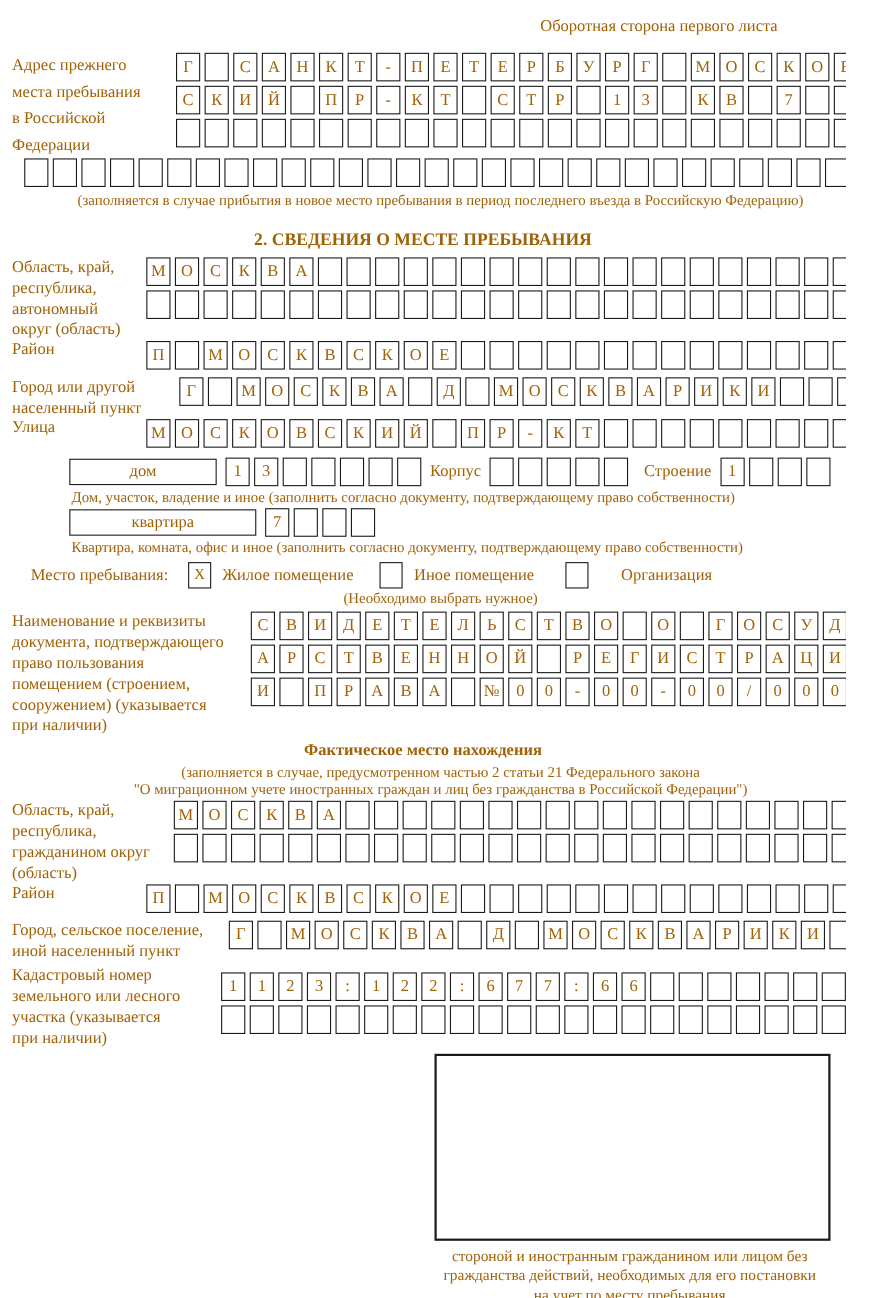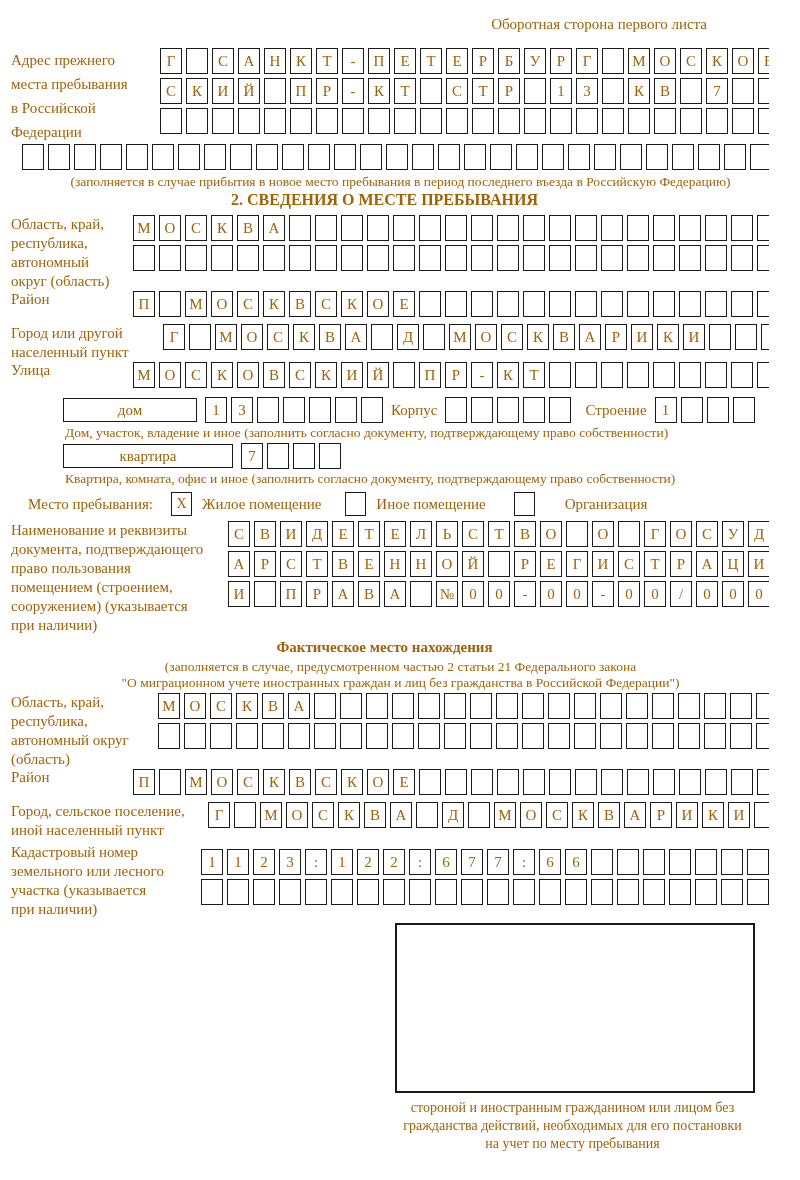--- a/index.html
+++ b/index.html
@@ -17,21 +17,21 @@
   .w217{width:217px;} .w147{width:147px;} .w197{width:197px;} .w190{width:190px;}
   .gridcol{flex:0 0 auto;}
   .boxrow{display:flex;gap:4px;height:26px;margin-bottom:4px;}
   .cell{
     flex:0 0 22px;width:22px;height:26px;box-sizing:border-box;
     border:1.6px solid #1a1a1a;display:flex;align-items:center;justify-content:center;
     font-size:15px;background:#fff;
   }
   .fullrow{padding-left:22px;}
   .centernote{text-align:center;font-size:13.5px;line-height:16px;margin-left:32px;}
-  .h2{text-align:center;font-weight:700;font-size:16px;line-height:20px;margin-top:0;}
+  .h2{text-align:center;font-weight:700;font-size:16px;line-height:20px;margin-top:19px;}
   .h3{text-align:center;font-weight:700;font-size:15px;line-height:20px;margin-top:2px;}
   .mt2{margin-top:2px;} .mt3{margin-top:3px;} .mt4{margin-top:4px;} .mt5{margin-top:5px;} .mt12{margin-top:12px;}
   .houserow{display:flex;align-items:center;padding-left:63px;font-size:15px;}
   .houserow .gap{width:8px;flex:0 0 8px;}
   .houserow .gap14{width:14px;flex:0 0 14px;}
   .namedbox{
     border:1.6px solid #1a1a1a;height:24px;box-sizing:border-box;
     display:flex;align-items:center;justify-content:center;font-size:15px;flex:0 0 auto;
   }
   .wbox134{width:134px;} .wbox170{width:170px;}
@@ -388,20 +388,21 @@
 
   <div class="stayrow mt4">
     <span>Место пребывания:</span>
     <span class="cbox ml18">X</span>
     <span class="ml10">Жилое помещение</span>
     <span class="cbox ml24"></span>
     <span class="ml10">Иное помещение</span>
     <span class="cbox ml28"></span>
     <span class="ml30">Организация</span>
   </div>
+  <div class="centernote">(Необходимо выбрать нужное)</div>
 
   <div class="flexblock mt4">
     <div class="lblcol lh19 w217">
       <div>Наименование и реквизиты</div>
       <div>документа, подтверждающего</div>
       <div>право пользования</div>
       <div>помещением (строением,</div>
       <div>сооружением) (указывается</div>
       <div>при наличии)</div>
     </div>
@@ -479,21 +480,21 @@
   </div>
 
   <div class="h3">Фактическое место нахождения</div>
   <div class="centernote mt2">(заполняется в случае, предусмотренном частью 2 статьи 21 Федерального закона</div>
   <div class="centernote">"О миграционном учете иностранных граждан и лиц без гражданства в Российской Федерации")</div>
 
   <div class="flexblock mt2">
     <div class="lblcol lh19 w147">
       <div>Область, край,</div>
       <div>республика,</div>
-      <div>автономный округ</div>
+      <div>гражданином округ</div>
       <div>(область)</div>
     </div>
     <div class="gridcol">
       <div class="boxrow">
           <span class="cell">М</span>
           <span class="cell">О</span>
           <span class="cell">С</span>
           <span class="cell">К</span>
           <span class="cell">В</span>
           <span class="cell">А</span>

